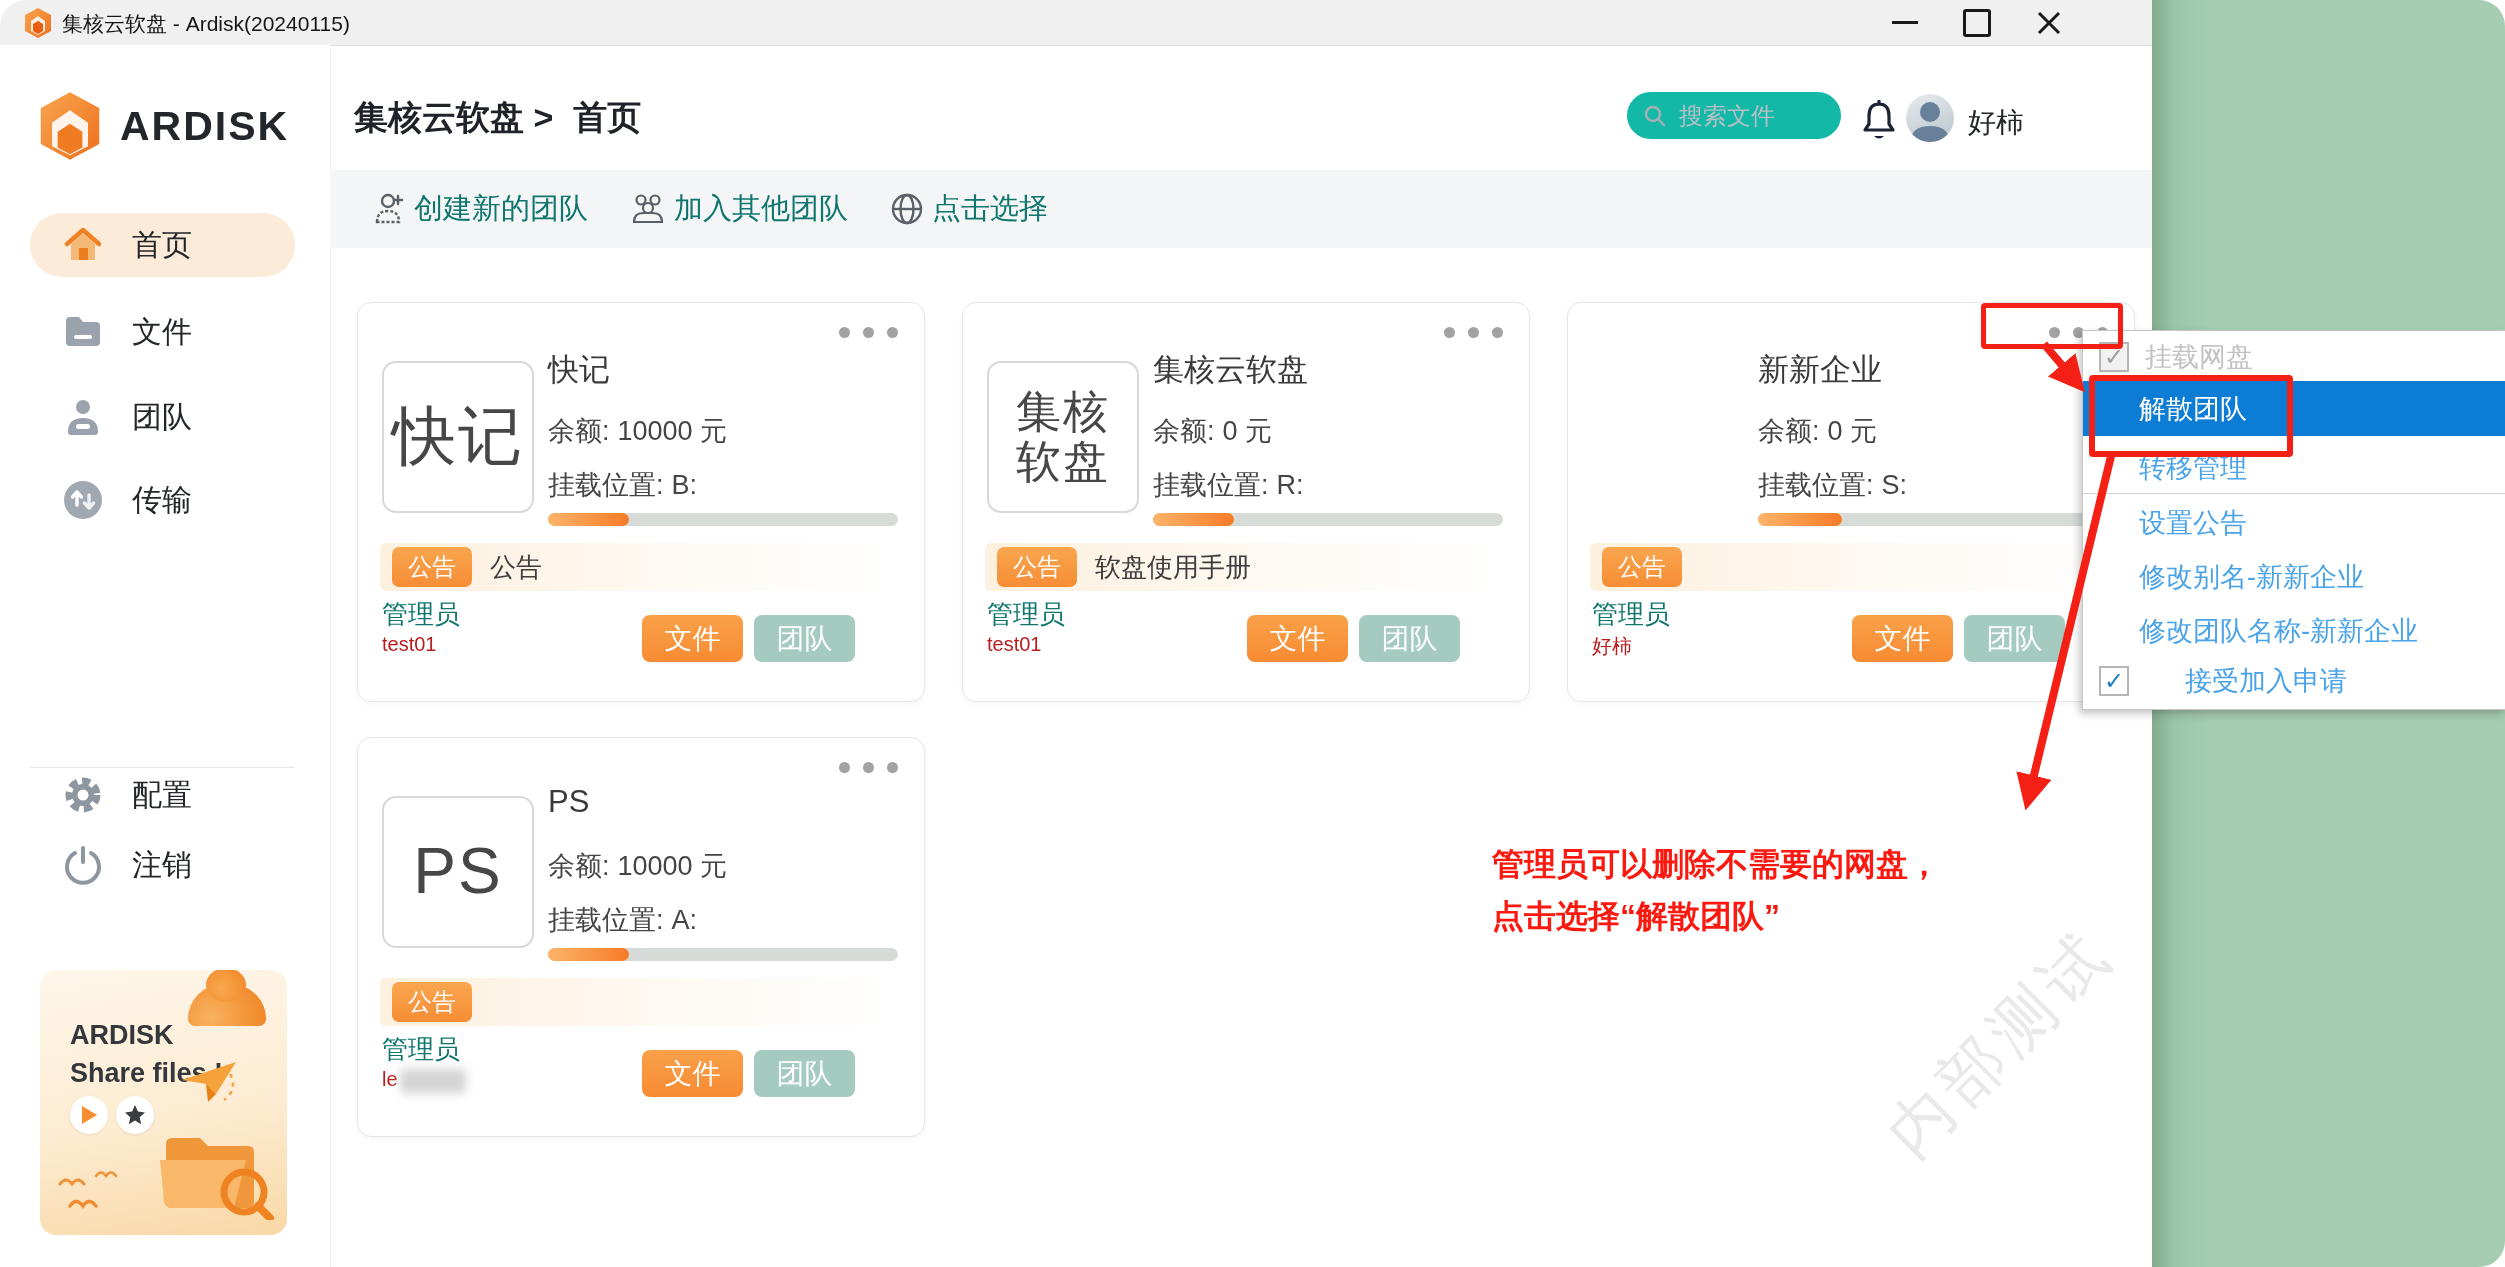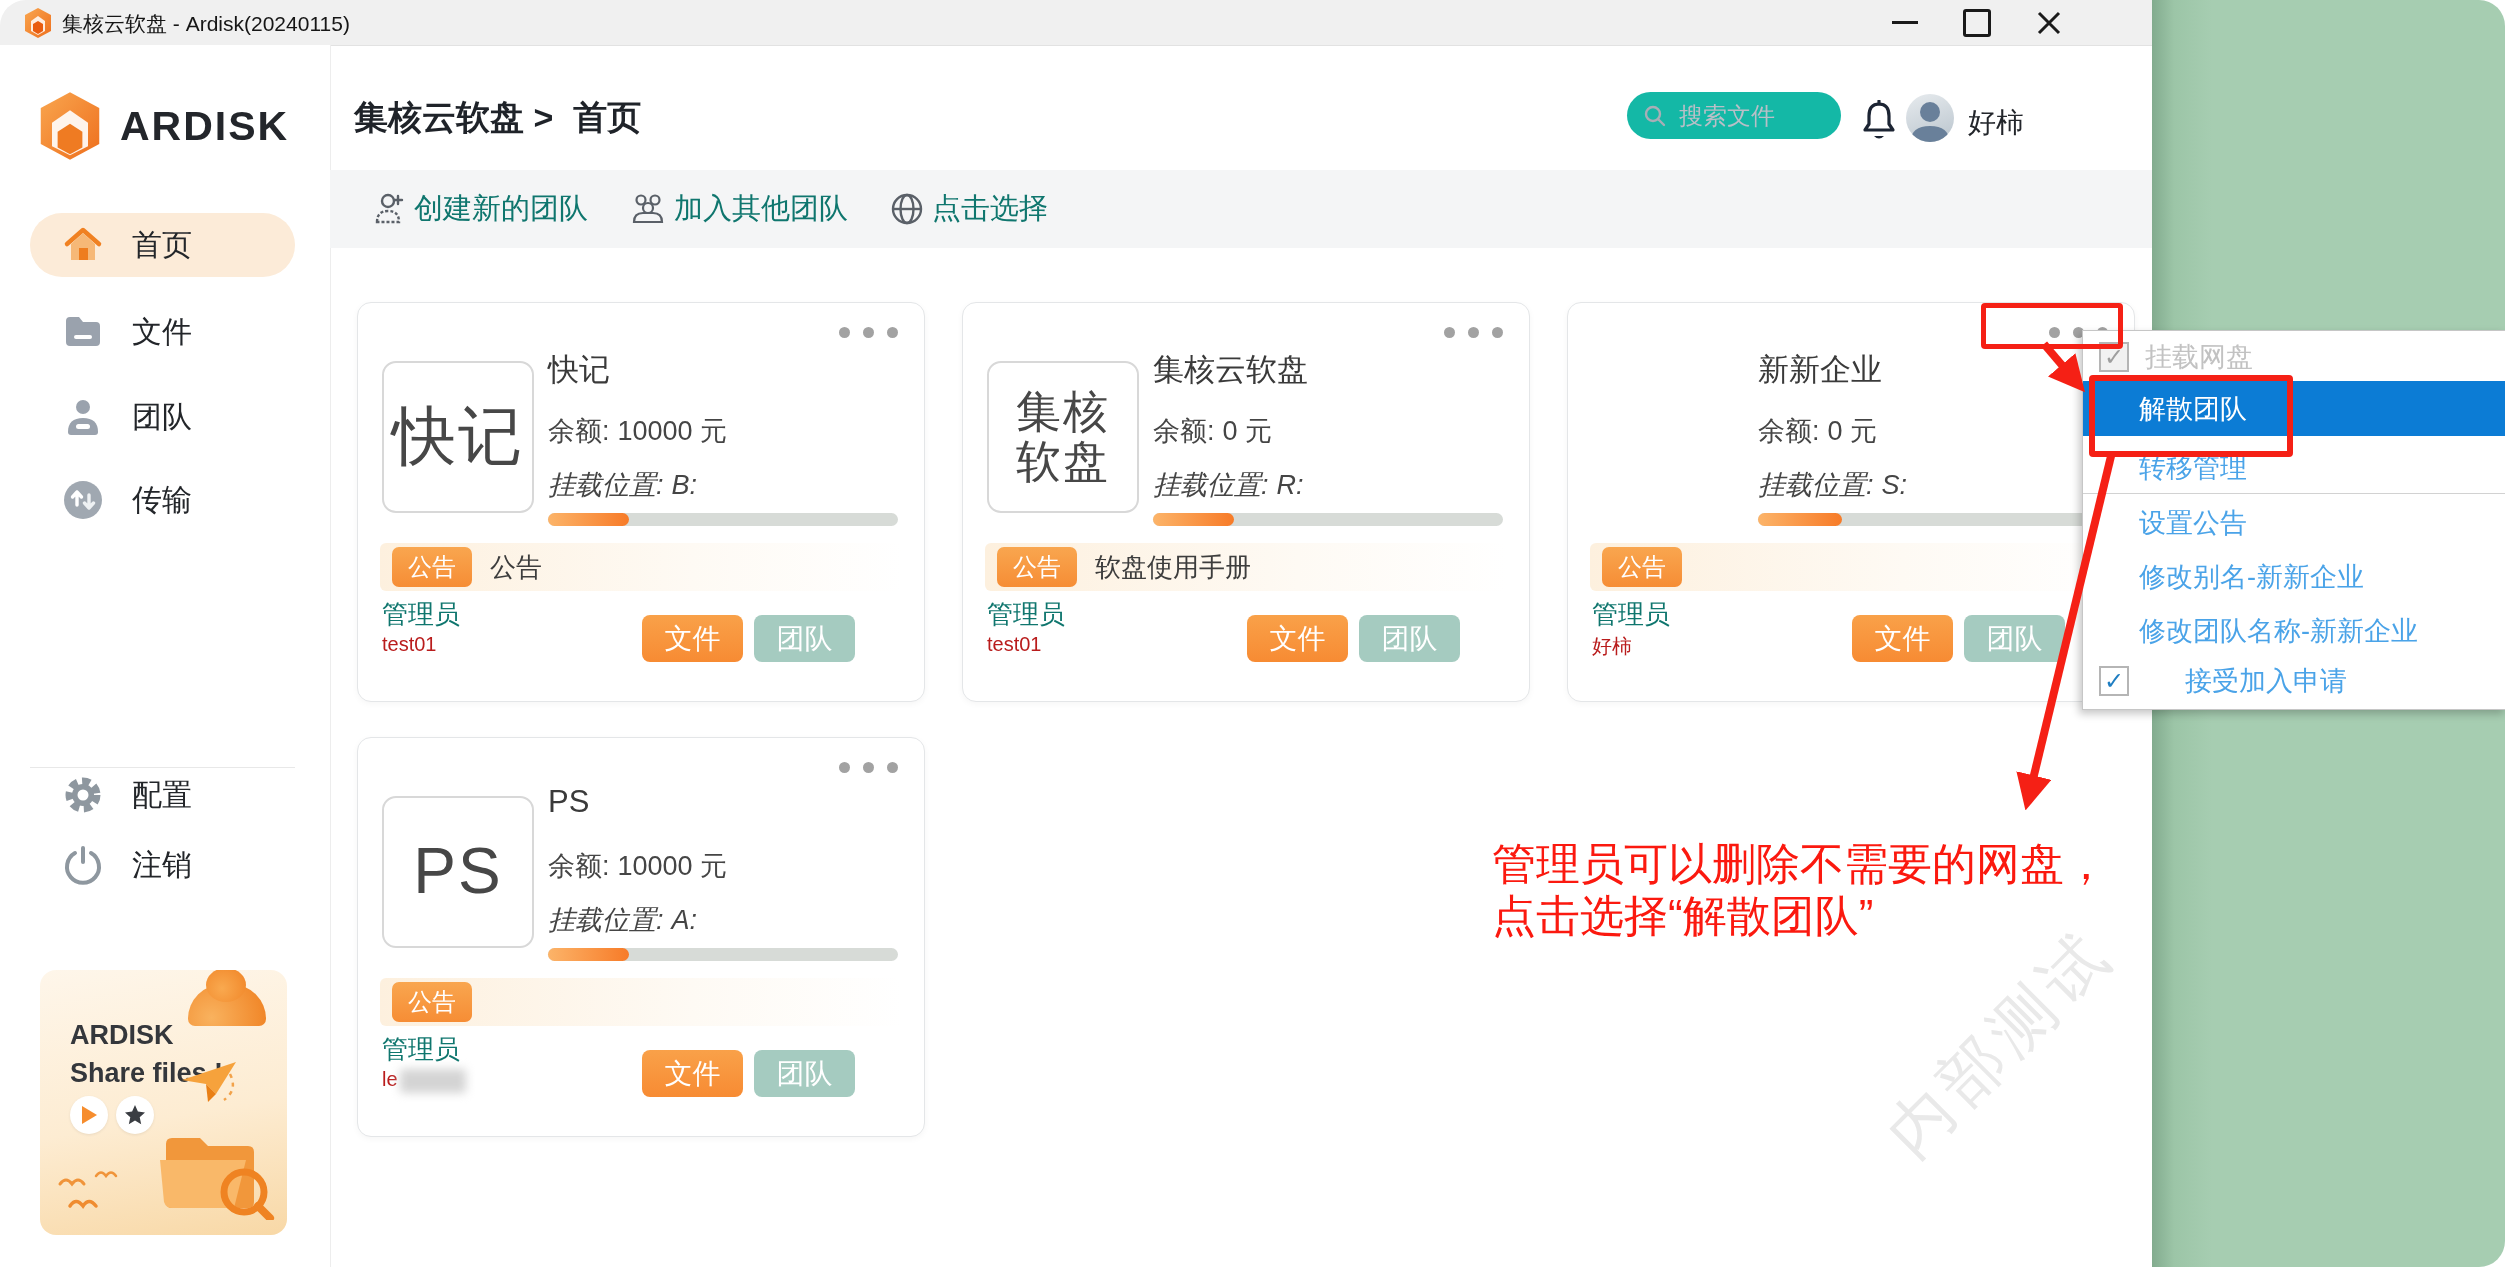--- a/index.html
+++ b/index.html
@@ -67,21 +67,21 @@
   .c1{left:357px;top:302px;} .c2{left:962px;top:302px;} .c3{left:1567px;top:302px;} .c4{left:357px;top:737px;}
   .dots{position:absolute;right:26px;top:24px;display:flex;gap:13px;cursor:pointer;}
   .dots i{width:11px;height:11px;border-radius:50%;background:#a2a2a2;}
   .tile{position:absolute;left:24px;top:58px;width:148px;height:148px;border:2px solid #d8d8d8;border-radius:14px;
     display:flex;flex-direction:column;align-items:center;justify-content:center;color:#474747;}
   .tile span{display:block;line-height:1.12;font-size:45px;letter-spacing:2px;}
   .tile.single span{font-size:64px;}
   .cname{position:absolute;left:190px;top:46px;margin:0;font-size:31px;font-weight:500;color:#3a3a3a;}
   .crow{position:absolute;left:190px;font-size:27px;color:#454545;}
   .crow .lbl{margin-right:8px;}
-  .r-balance{top:110px;} .r-mount{top:164px;font-style:italic;}
+  .r-balance{top:110px;} .r-mount{top:164px;}
   .track{position:absolute;left:190px;top:210px;width:350px;height:13px;border-radius:7px;background:#d7dbd7;}
   .fill{height:13px;border-radius:7px;background:linear-gradient(90deg,#fcb469,#f77b28);}
   .notice{position:absolute;left:22px;top:240px;width:522px;height:48px;border-radius:6px;
     background:linear-gradient(90deg,#fdf0de 0%,#fefaf4 60%,#ffffff 100%);display:flex;align-items:center;}
   .badge{margin-left:12px;padding:4px 16px;border-radius:7px;font-size:24px;color:#fff;
     background:linear-gradient(180deg,#f9a64f,#f68d35);}
   .ntext{margin-left:18px;font-size:26px;color:#3d3d3d;}
   .adminlbl{position:absolute;left:24px;top:294px;font-size:26px;color:#0f766e;}
   .adminname{position:absolute;left:24px;top:330px;font-size:20px;color:#b91c1c;}
   .mask{display:inline-block;width:66px;height:24px;margin-left:2px;border-radius:3px;
@@ -102,21 +102,21 @@
   .cbx{width:26px;height:26px;border:2px solid #b5b5b5;margin-left:16px;display:flex;align-items:center;
     justify-content:center;font-size:24px;font-weight:700;}
   .cbx.gray{background:#f1f1f1;color:#9e9e9e;}
   .cbx.blue{background:#fff;color:#1f7ec2;}
   .mdivider{position:absolute;left:0;width:423px;height:1px;background:#d2d2d2;}
 
   
   .redrect{border:6px solid #f52015;border-radius:4px;z-index:30;}
   #rect-dots{left:1981px;top:303px;width:132px;height:36px;border-width:5px;}
   #rect-menu{left:2089px;top:375px;width:192px;height:70px;}
-  #anno-text{left:1492px;top:838px;z-index:30;color:#fb190f;font-size:44px;line-height:52px;font-weight:400;}
+  #anno-text{left:1492px;top:838px;z-index:30;color:#fb190f;font-size:32px;line-height:52px;font-weight:700;}
   #overlay-svg{left:0;top:0;z-index:29;pointer-events:none;}
   #watermark{left:1790px;top:1000px;width:420px;text-align:center;transform:rotate(-45deg);
     font-size:64px;letter-spacing:8px;color:#e9e9e9;z-index:3;}
 </style>
 </head>
 <body>
 
 <div id="stage">
 
   <div id="desktop" class="abs"></div>

